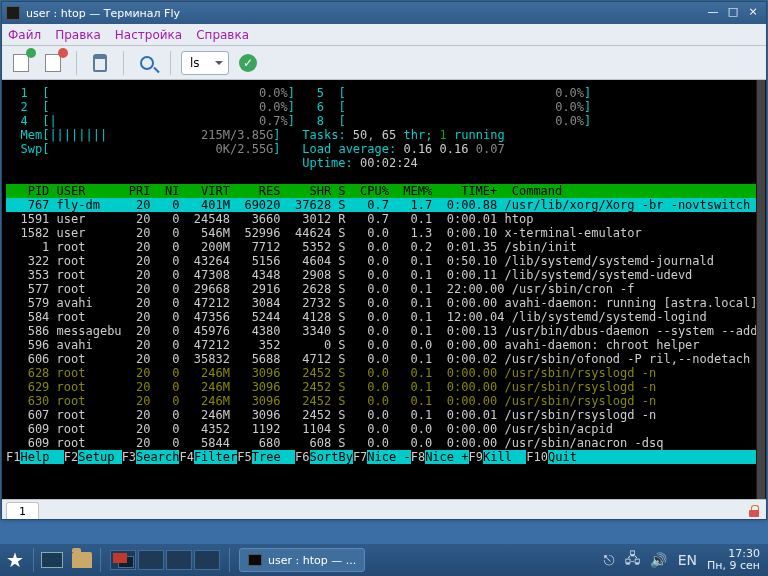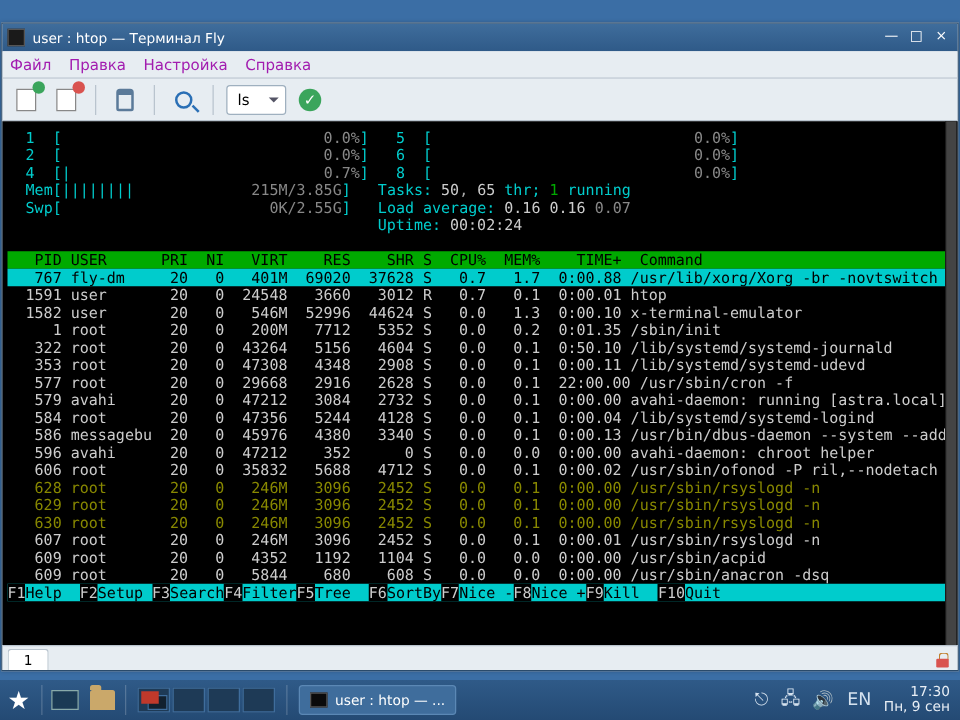--- a/index.html
+++ b/index.html
@@ -1,20 +1,20 @@
 <!DOCTYPE html>
 <html><head>
 <meta charset="utf-8">
 <style>
   * { box-sizing: border-box; margin: 0; padding: 0; }
   html, body { width: 768px; height: 576px; overflow: hidden; font-family: "DejaVu Sans", sans-serif; font-size: 11px; background: #3b6ea5; }
   
   #desktop { position: absolute; inset: 0; background: #3b6ea5; }
   
-  .win { position: absolute; left: 1px; top: 18px; width: 766px; height: 519px; background: #dde4eb; border: 1px solid #2a4a6a; box-shadow: 0 0 4px rgba(0,0,0,.3); display: flex; flex-direction: column; }
+  .win { position: absolute; left: 1px; top: 1px; width: 766px; height: 519px; background: #dde4eb; border: 1px solid #2a4a6a; box-shadow: 0 0 4px rgba(0,0,0,.3); display: flex; flex-direction: column; }
   .titlebar { height: 22px; background: linear-gradient(#3f6d9c,#2f5a88); color: #fff; display: flex; align-items: center; padding: 0 4px; font-size: 11px; }
   .titlebar .ticon { width:14px; height:14px; background:#1a1a1a; margin-right:6px; border:1px solid #555;}
   .titlebar .spacer { flex:1; }
   .tbtn { width:18px; height:14px; margin-left:2px; color:#fff; text-align:center; line-height:12px; cursor:pointer; }
   .menubar { height: 22px; background:#e7edf2; border-bottom:1px solid #b9c4ce; display:flex; align-items:center; padding:0 6px; gap:14px; font-size:12px; color:#a21caf;}
   .menubar span { cursor:default; }
   .toolbar { height: 34px; background:#e7edf2; border-bottom:1px solid #b9c4ce; display:flex; align-items:center; padding:0 6px; gap:6px;}
   .tool { width:26px; height:26px; display:flex; align-items:center; justify-content:center; border:1px solid transparent; border-radius:3px; position:relative;}
   .sep { width:1px; height:24px; background:#b9c4ce; margin:0 4px;}
   .icon-doc{width:16px;height:18px;background:#fff;border:1px solid #888;position:relative;}
@@ -119,21 +119,21 @@
           <div class="row"> </div>
           <div class="hdr">   PID USER      PRI  NI   VIRT    RES    SHR S  CPU%  MEM%    TIME+  Command                                 </div>
           <div class="hirow">   767 fly-dm     20   0   401M  69020  37628 S   0.7   1.7  0:00.88 /usr/lib/xorg/Xorg -br -novtswitch</div>
           <div class="row wt">  1591 user       20   0  24548   3660   3012 R   0.7   0.1  0:00.01 htop</div>
           <div class="row wt">  1582 user       20   0   546M  52996  44624 S   0.0   1.3  0:00.10 x-terminal-emulator</div>
           <div class="row wt">     1 root       20   0   200M   7712   5352 S   0.0   0.2  0:01.35 /sbin/init</div>
           <div class="row wt">   322 root       20   0  43264   5156   4604 S   0.0   0.1  0:50.10 /lib/systemd/systemd-journald</div>
           <div class="row wt">   353 root       20   0  47308   4348   2908 S   0.0   0.1  0:00.11 /lib/systemd/systemd-udevd</div>
           <div class="row wt">   577 root       20   0  29668   2916   2628 S   0.0   0.1  22:00.00 /usr/sbin/cron -f</div>
           <div class="row wt">   579 avahi      20   0  47212   3084   2732 S   0.0   0.1  0:00.00 avahi-daemon: running [astra.local]</div>
-          <div class="row wt">   584 root       20   0  47356   5244   4128 S   0.0   0.1  0:00.04 /lib/systemd/systemd-logind</div>
+          <div class="row wt">   584 root       20   0  47356   5244   4128 S   0.0   0.1  12:00.04 /lib/systemd/systemd-logind</div>
           <div class="row wt">   586 messagebu  20   0  45976   4380   3340 S   0.0   0.1  0:00.13 /usr/bin/dbus-daemon --system --add</div>
           <div class="row wt">   596 avahi      20   0  47212    352      0 S   0.0   0.0  0:00.00 avahi-daemon: chroot helper</div>
           <div class="row wt">   606 root       20   0  35832   5688   4712 S   0.0   0.1  0:00.02 /usr/sbin/ofonod -P ril,--nodetach</div>
           <div class="row yl">   628 root       20   0   246M   3096   2452 S   0.0   0.1  0:00.00 /usr/sbin/rsyslogd -n</div>
           <div class="row yl">   629 root       20   0   246M   3096   2452 S   0.0   0.1  0:00.00 /usr/sbin/rsyslogd -n</div>
           <div class="row yl">   630 root       20   0   246M   3096   2452 S   0.0   0.1  0:00.00 /usr/sbin/rsyslogd -n</div>
           <div class="row wt">   607 root       20   0   246M   3096   2452 S   0.0   0.1  0:00.01 /usr/sbin/rsyslogd -n</div>
           <div class="row wt">   609 root       20   0   4352   1192   1104 S   0.0   0.0  0:00.00 /usr/sbin/acpid</div>
           <div class="row wt">   609 root       20   0   5844    680    608 S   0.0   0.0  0:00.00 /usr/sbin/anacron -dsq</div>
           <div class="fnbar"><span class="k">F1</span>Help  <span class="k">F2</span>Setup <span class="k">F3</span>Search<span class="k">F4</span>Filter<span class="k">F5</span>Tree  <span class="k">F6</span>SortBy<span class="k">F7</span>Nice -<span class="k">F8</span>Nice +<span class="k">F9</span>Kill  <span class="k">F10</span>Quit                      </div>

